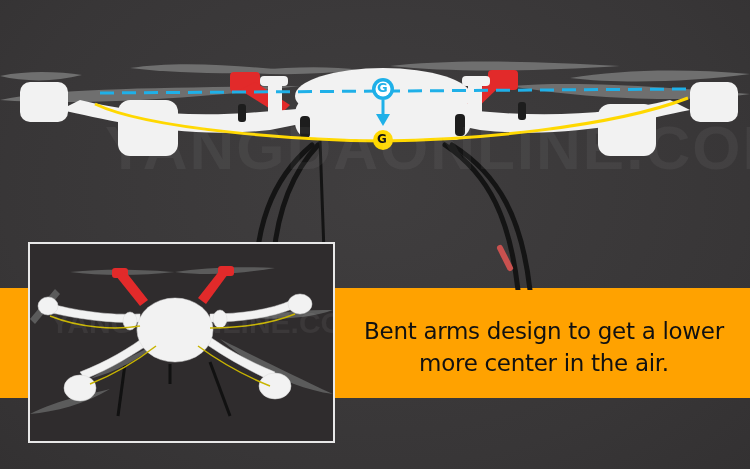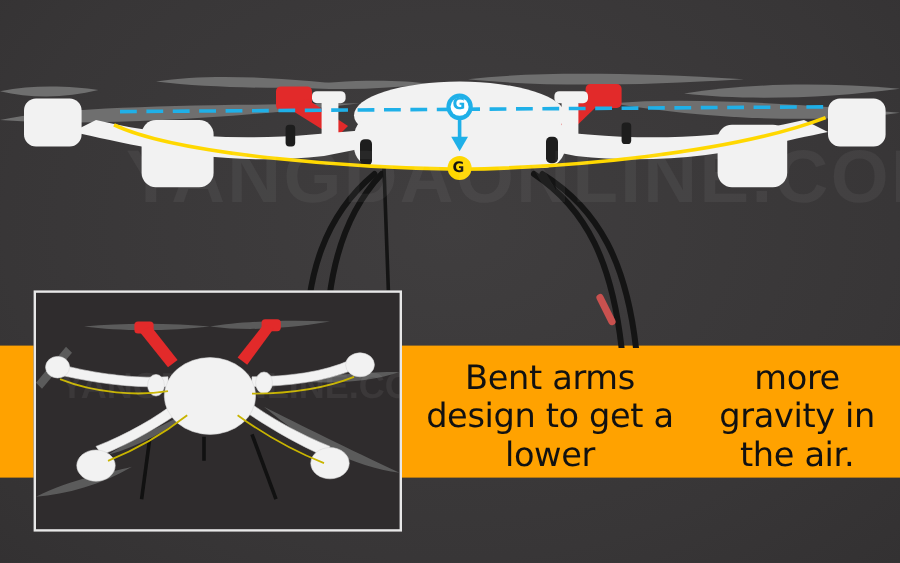--- a/index.html
+++ b/index.html
@@ -1,21 +1,21 @@
 <!DOCTYPE html>
 <html><head>
   <meta charset="utf-8">
   <style>
     html, body { margin: 0; padding: 0; }
     body { width: 750px; height: 469px; overflow: hidden; background: #3b393a; font-family: "DejaVu Sans", sans-serif; }
     .canvas { position: relative; width: 750px; height: 469px; background: radial-gradient(ellipse at 50% 40%, #403e3f 0%, #383637 70%, #333132 100%); overflow: hidden; }
     .watermark { position: absolute; left: 105px; top: 112px; font-family: "Liberation Sans", sans-serif; font-weight: bold; font-size: 62px; letter-spacing: 2px; color: rgba(255,255,255,0.05); white-space: nowrap; }
     .hero { position: absolute; left: 0; top: 0; width: 750px; height: 290px; }
     .band { position: absolute; left: 0; top: 288px; width: 750px; height: 110px; background: #ffa200; }
-    .caption { position: absolute; left: 338px; top: 288px; width: 412px; height: 118px; display: flex; justify-content: center; align-items: center; text-align: center; font-family: "DejaVu Sans", sans-serif; font-size: 28px; line-height: 32px; color: #111; letter-spacing: -0.3px; }
+    .caption { position: absolute; left: 338px; top: 288px; width: 412px; height: 118px; display: flex; flex-direction: column; justify-content: center; align-items: center; text-align: center; font-family: "DejaVu Sans", sans-serif; font-size: 23px; line-height: 32px; color: #111; letter-spacing: -0.3px; }
     .inset { position: absolute; left: 28px; top: 242px; width: 303px; height: 197px; border: 2px solid #e8e8e8; background: #2f2c2d; overflow: hidden; }
     .inset svg { display: block; }
     .inset-watermark { position: absolute; left: 20px; top: 62px; font-family: "Liberation Sans", sans-serif; font-weight: bold; font-size: 30px; color: rgba(255,255,255,0.06); white-space: nowrap; }
   </style>
 </head>
 <body>
 
 <div class="canvas">
 
   <div class="band"></div>
@@ -136,16 +136,16 @@
         <path d="M180,84 C210,84 240,80 265,70"></path>
         <path d="M60,140 C85,130 108,116 126,102"></path>
         <path d="M168,102 C190,118 215,132 240,142"></path>
       </g>
     </svg>
     <div class="inset-watermark">YANGDAONLINE.COM</div>
   </div>
 
   <div class="caption">
     <span>Bent arms design to get a lower</span>
-    <span>more gravity in the air.</span>
+    <span>more center in the air.</span>
   </div>
 
 </div>
 
 </body></html>

